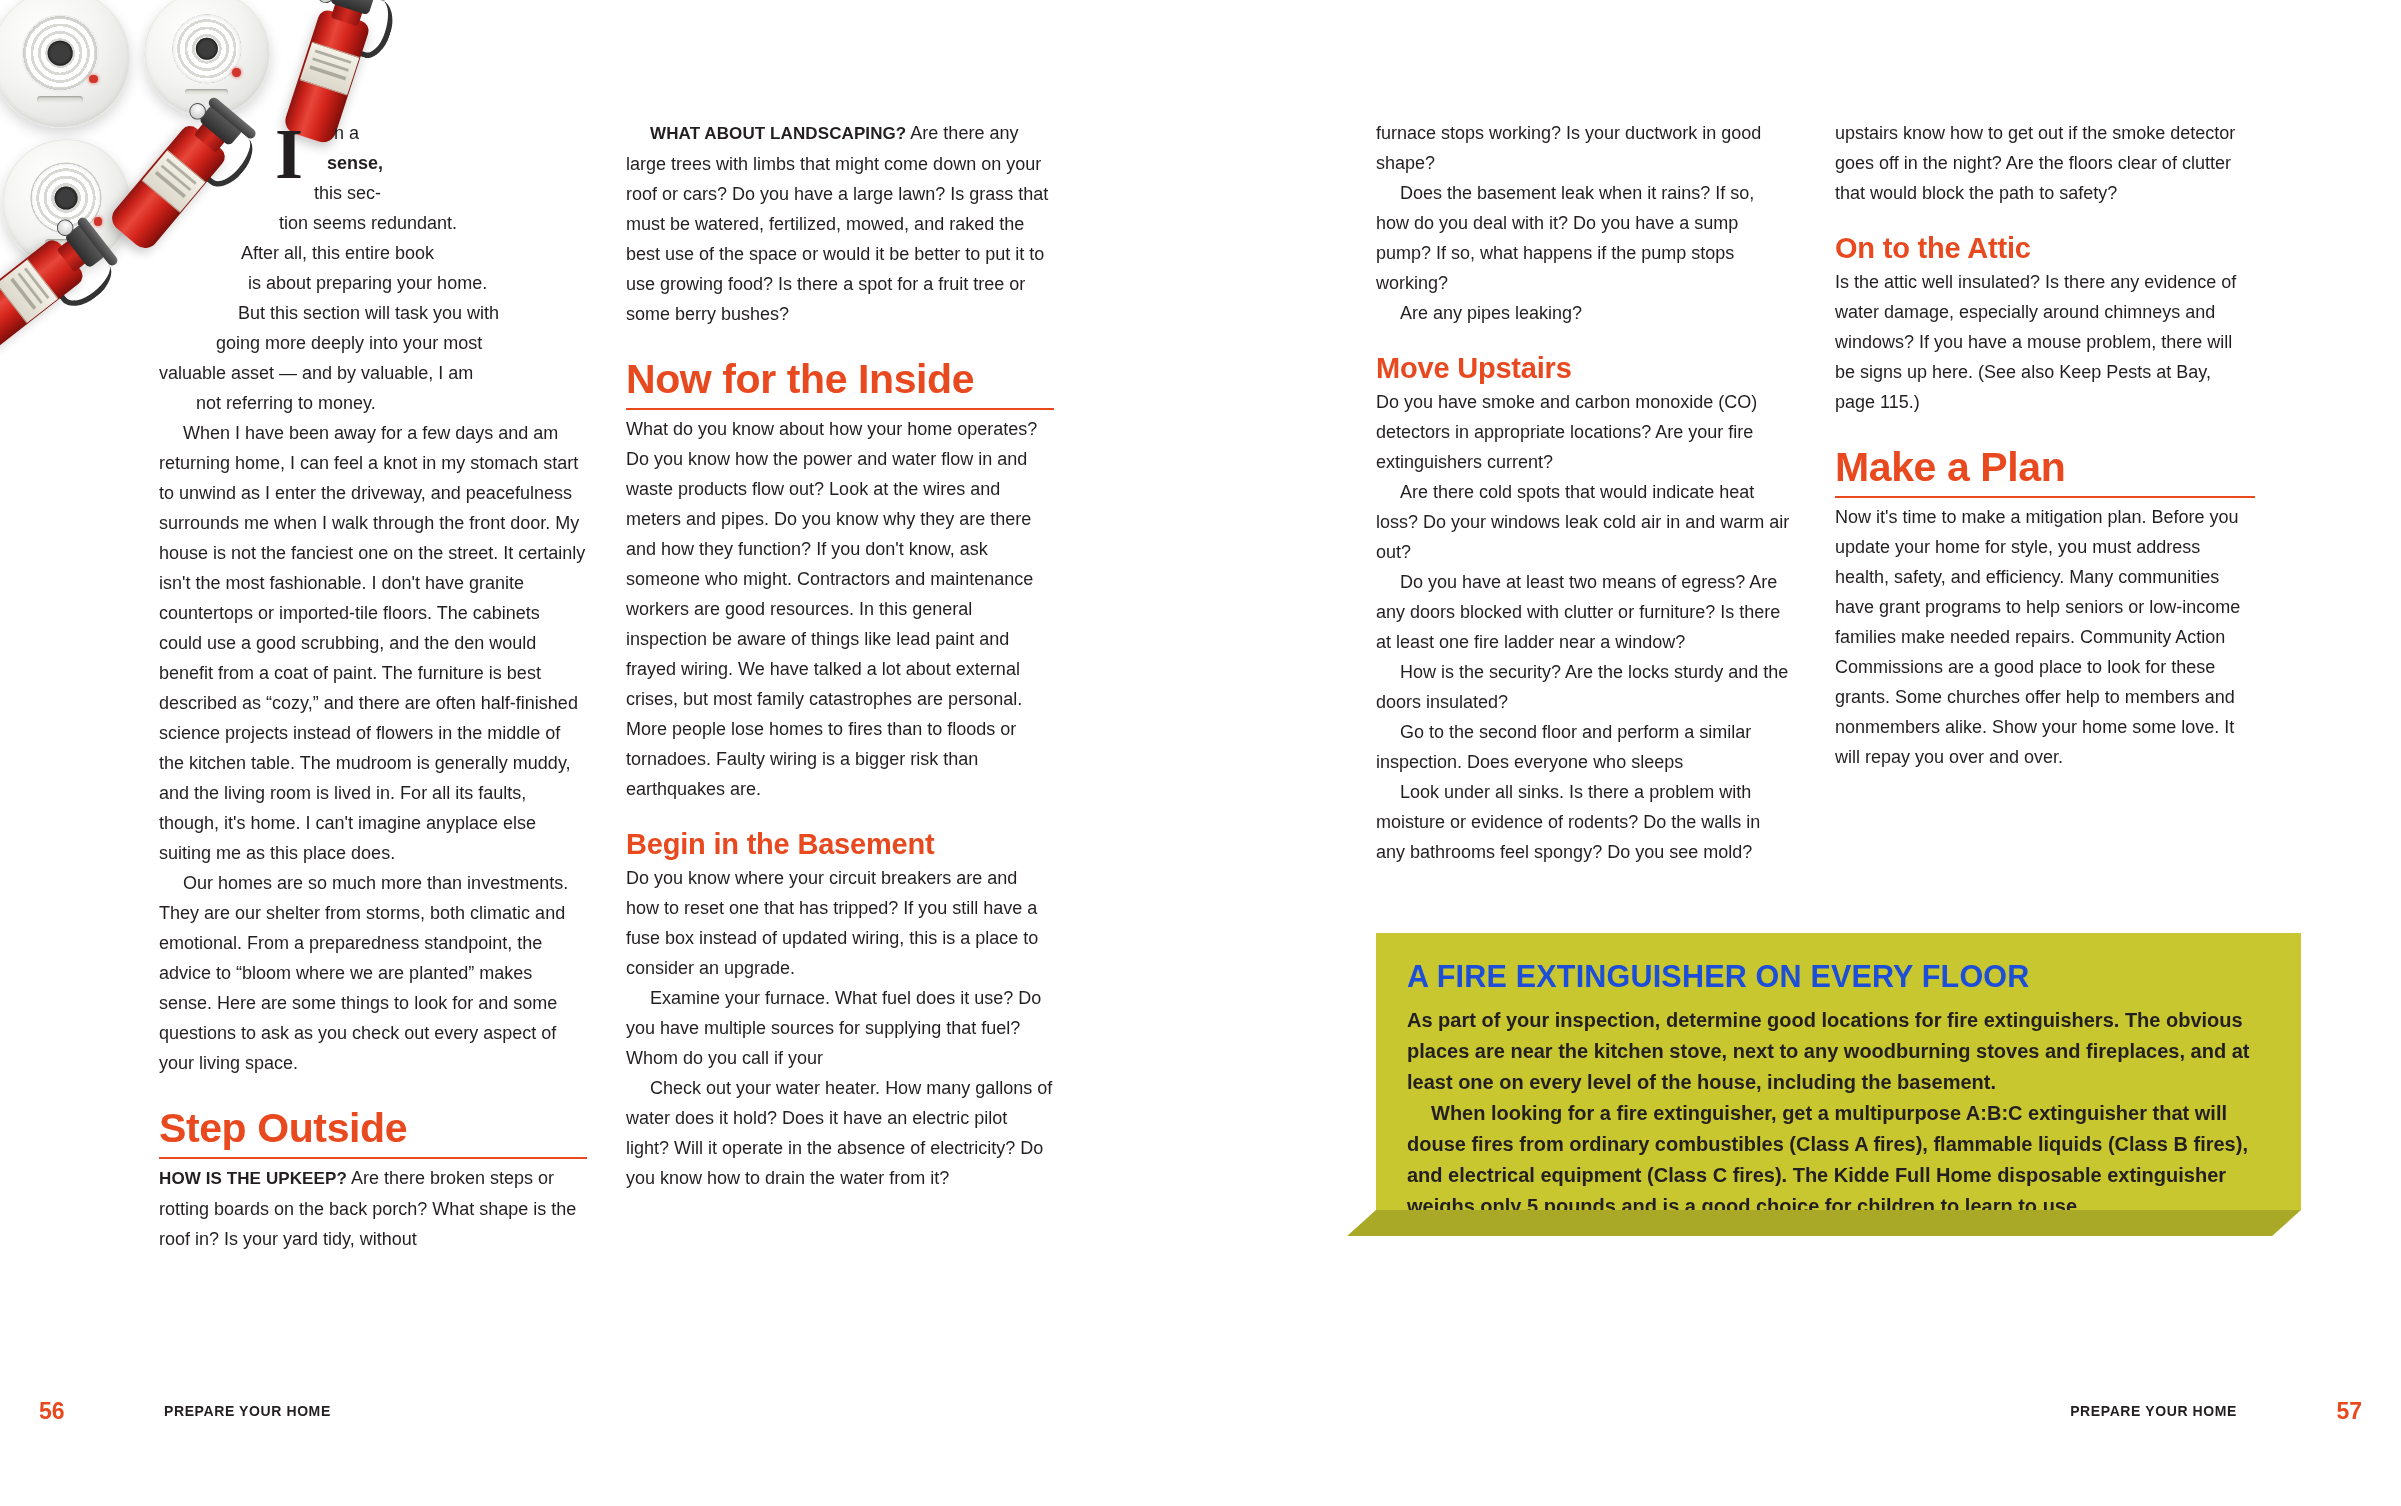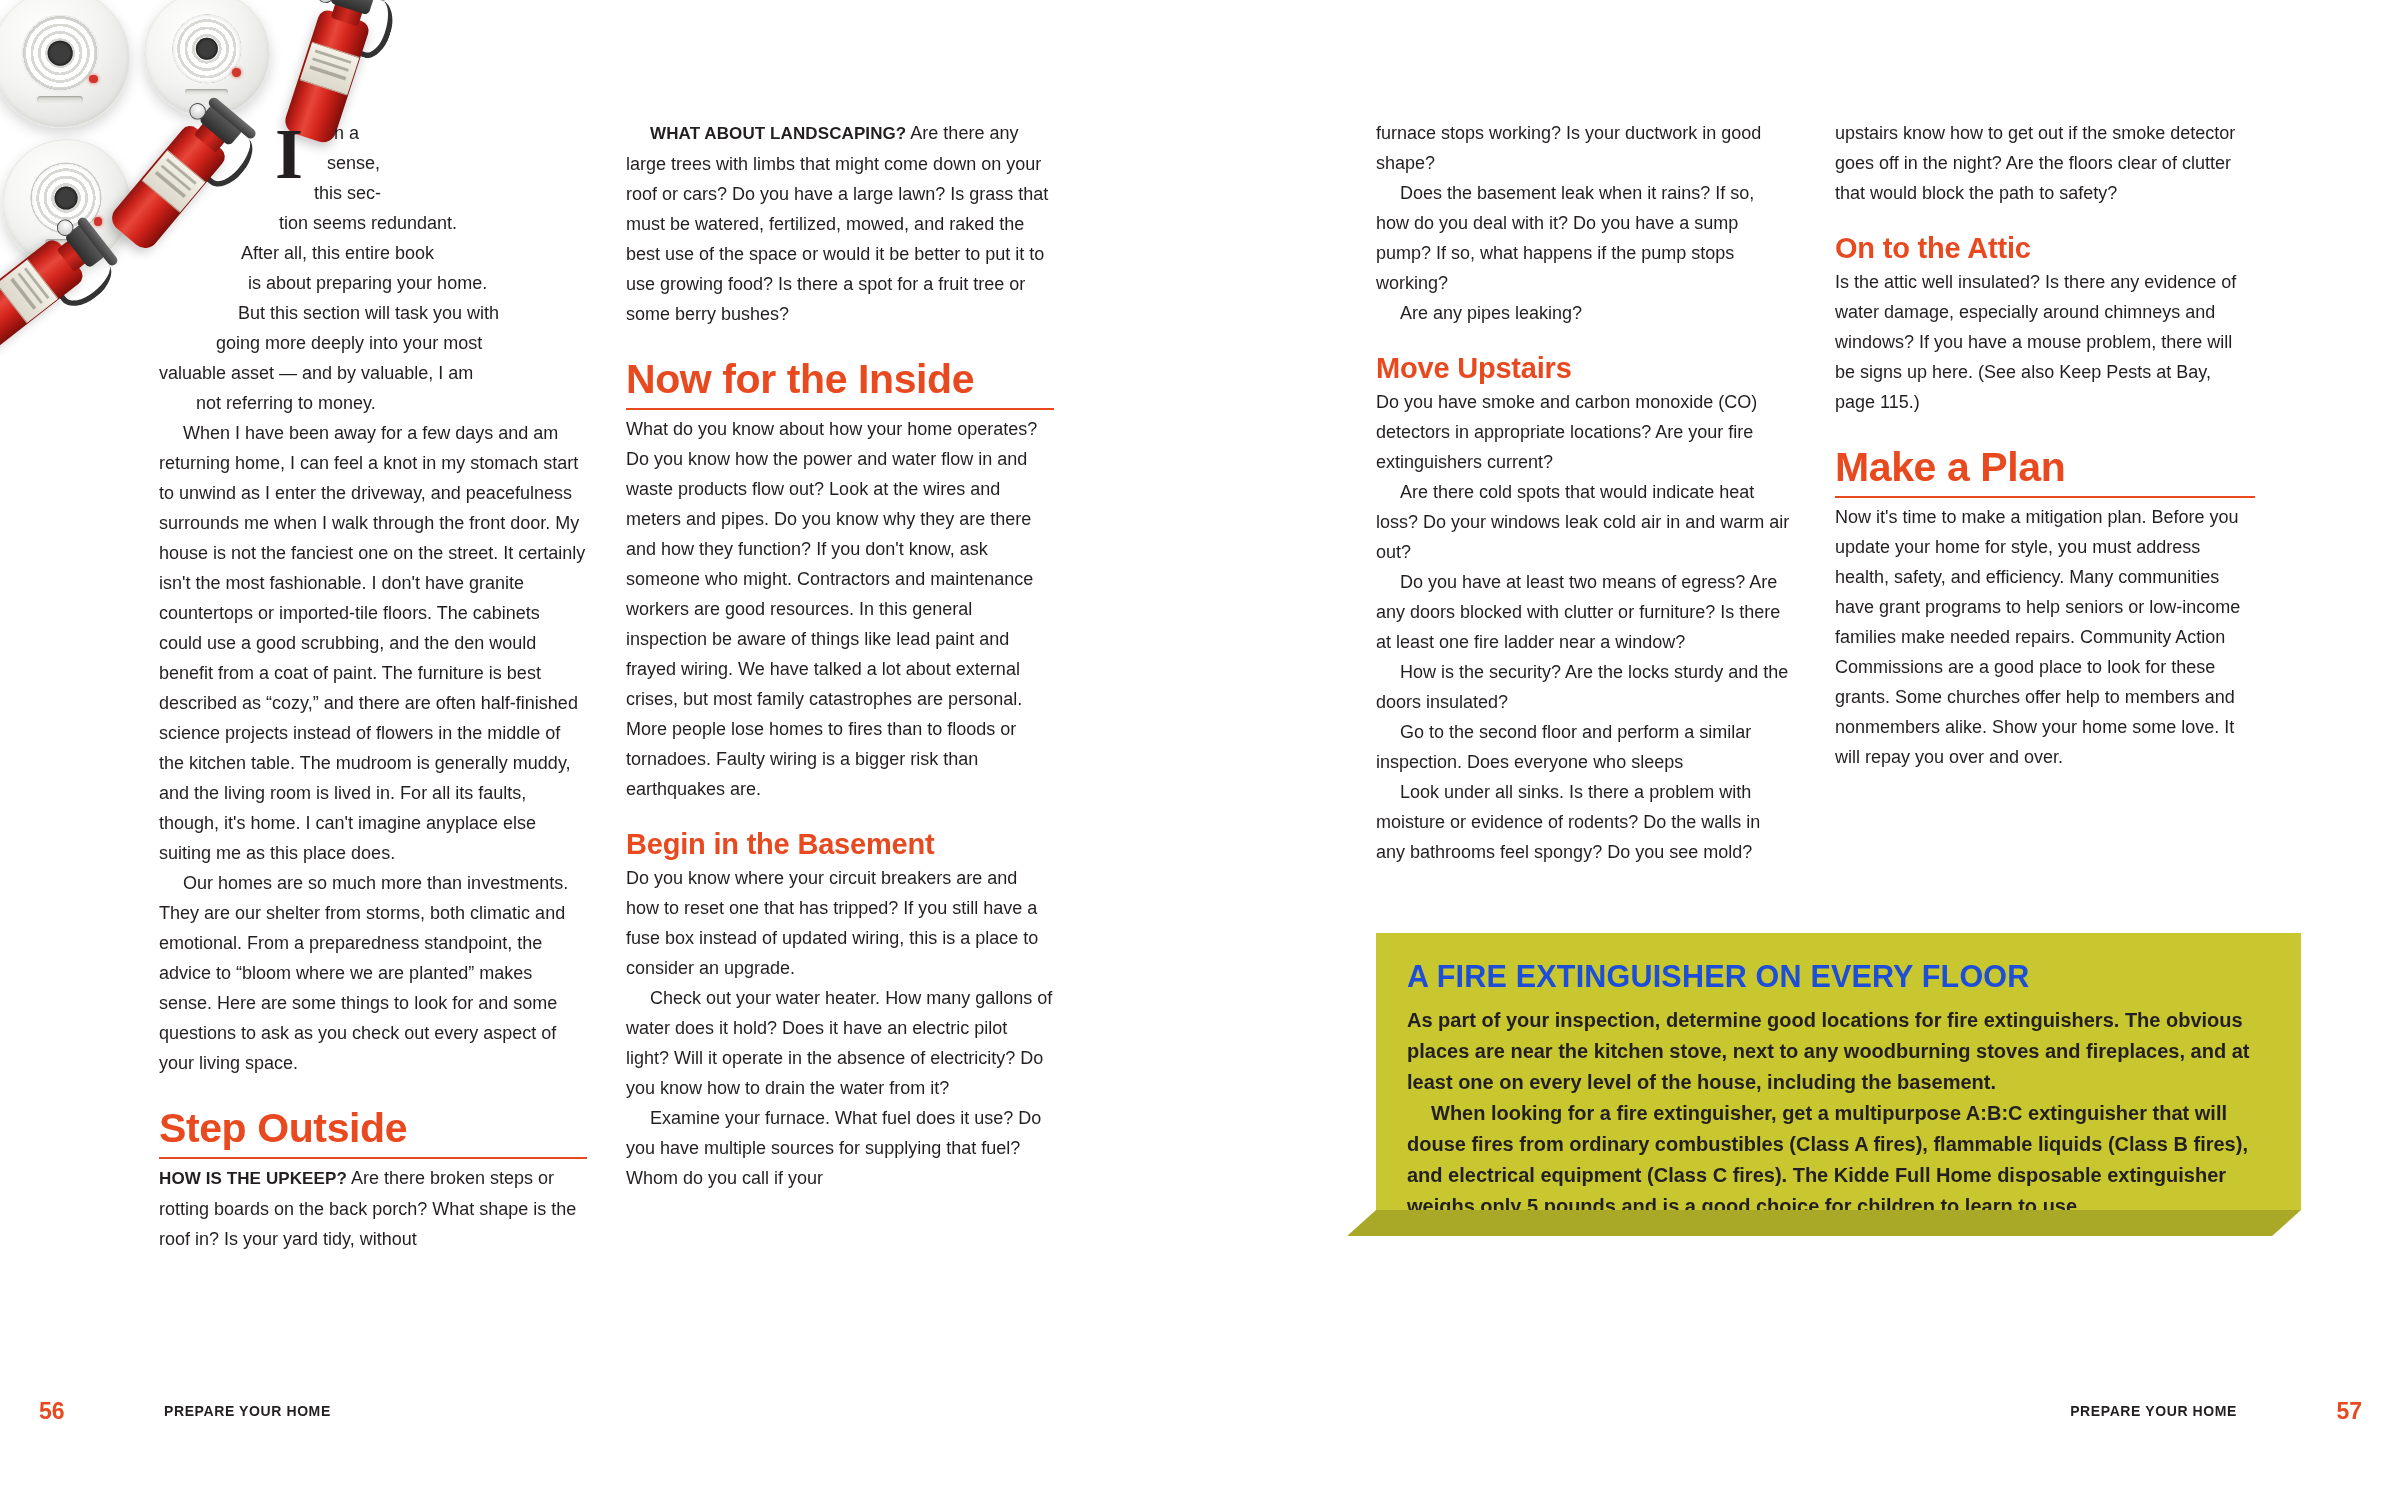--- a/index.html
+++ b/index.html
@@ -171,21 +171,21 @@
   .col p.indent { text-indent: 24px; }
 
   
   #col1 { left: 159px; top: 118px; width: 428px; }
   #col2 { left: 626px; top: 118px; width: 428px; }
   
   #col3 { left: 1376px; top: 118px; width: 416px; }
   #col4 { left: 1835px; top: 118px; width: 420px; }
   .intro-lines { }
   .intro-lines span.l1 { display:block; margin-left: 175px; }
-  .intro-lines span.l2 { display:block; margin-left: 168px; }
+  .intro-lines span.l2 { display:block; margin-left: 168px; font-weight: bold; }
   .intro-lines span.l3 { display:block; margin-left: 155px; }
   .intro-lines span.l4 { display:block; margin-left: 120px; }
   .intro-lines span.l5 { display:block; margin-left: 82px; }
   .intro-lines span.l6 { display:block; margin-left: 89px; }
   .intro-lines span.l7 { display:block; margin-left: 79px; }
   .intro-lines span.l8 { display:block; margin-left: 57px; }
   .intro-lines span.l9 { display:block; }
   .intro-lines span.l10{ display:block; margin-left: 37px; }
 
   .bigcap {
@@ -382,22 +382,22 @@
     </div>
 
     <div class="col" id="col2">
       <p class="indent"><span class="runin">WHAT ABOUT LANDSCAPING?</span><span> Are there any large trees with limbs that might come down on your roof or cars? Do you have a large lawn? Is grass that must be watered, fertilized, mowed, and raked the best use of the space or would it be better to put it to use growing food? Is there a spot for a fruit tree or some berry bushes?</span></p>
 
       <h2 class="head">Now for the Inside</h2>
       <p>What do you know about how your home operates? Do you know how the power and water flow in and waste products flow out? Look at the wires and meters and pipes. Do you know why they are there and how they function? If you don't know, ask someone who might. Contractors and maintenance workers are good resources. In this general inspection be aware of things like lead paint and frayed wiring. We have talked a lot about external crises, but most family catastrophes are personal. More people lose homes to fires than to floods or tornadoes. Faulty wiring is a bigger risk than earthquakes are.</p>
 
       <h3 class="subhead">Begin in the Basement</h3>
       <p>Do you know where your circuit breakers are and how to reset one that has tripped? If you still have a fuse box instead of updated wiring, this is a place to consider an upgrade.</p>
+      <p class="indent">Examine your furnace. What fuel does it use? Do you have multiple sources for supplying that fuel? Whom do you call if your</p>
       <p class="indent">Check out your water heater. How many gallons of water does it hold? Does it have an electric pilot light? Will it operate in the absence of electricity? Do you know how to drain the water from it?</p>
-      <p class="indent">Examine your furnace. What fuel does it use? Do you have multiple sources for supplying that fuel? Whom do you call if your</p>
     </div>
 
     <div class="folio folio-left">56</div>
     <div class="runhead runhead-left">PREPARE YOUR HOME</div>
   </div>
 
   <div class="page page-right">
     <div class="folio folio-right">57</div>
     <div class="runhead runhead-right">PREPARE YOUR HOME</div>
   </div>

